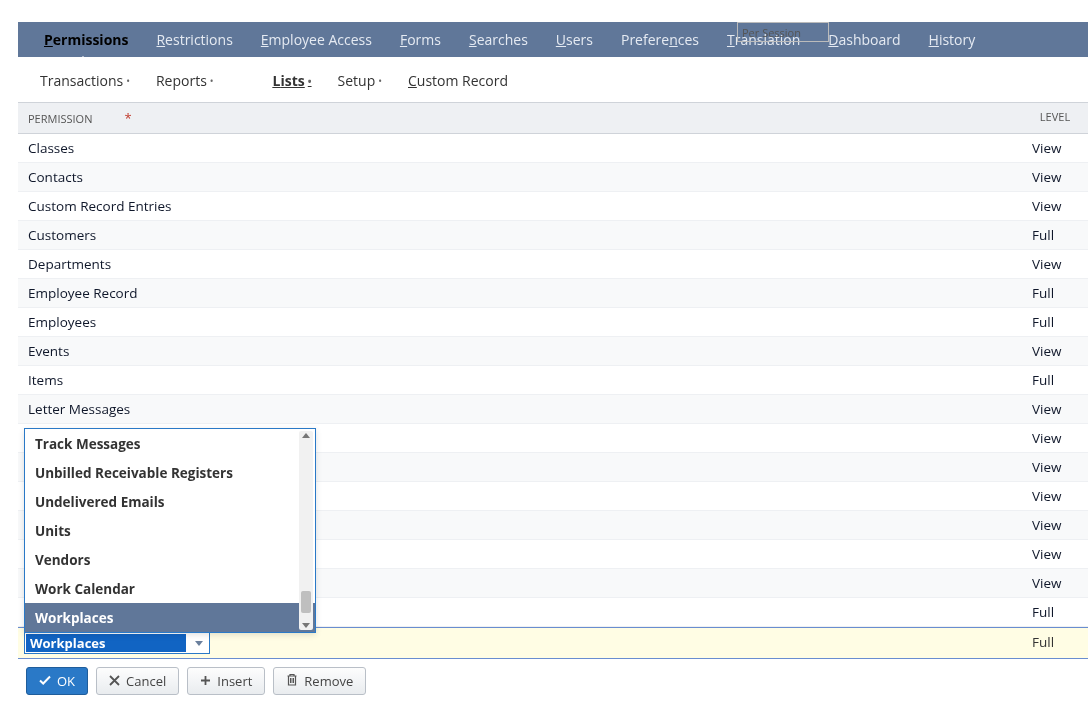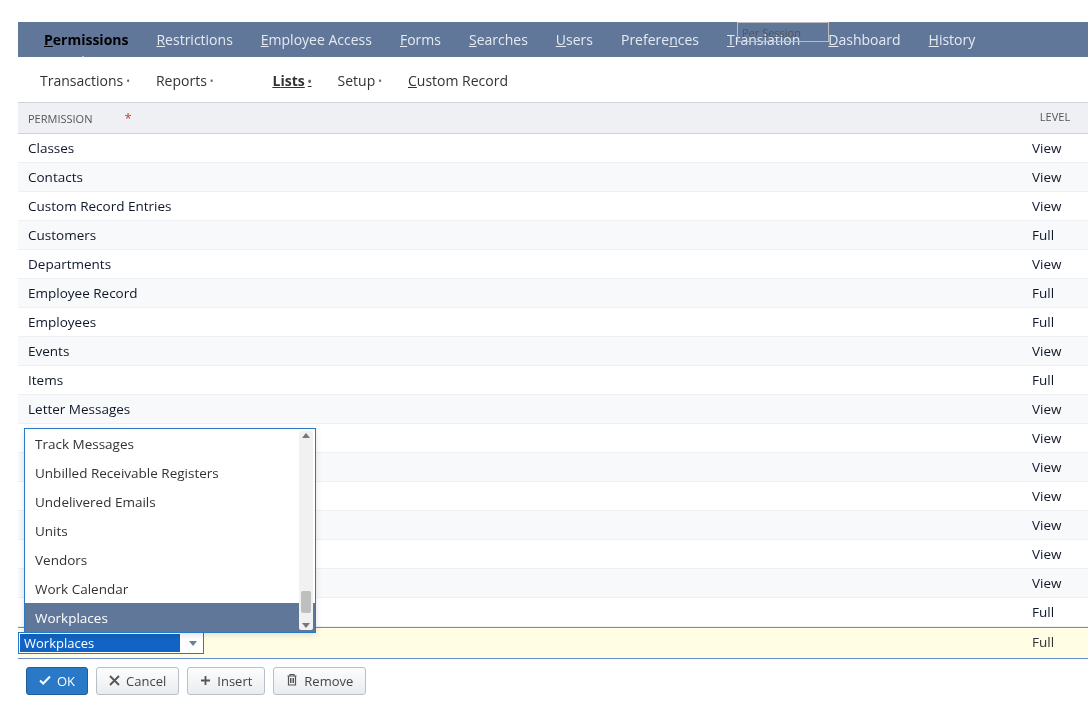--- a/index.html
+++ b/index.html
@@ -116,21 +116,21 @@
   .row .c1 { flex: 1; padding: 5px 10px; }
   .row .c2 { width: 56px; padding: 5px 10px 5px 0; }
   .row.alt { background: #f8f9fa; }
   .editing-row {
     display: flex;
     background: #fffde4;
     border-top: 1px solid #698dd0;
     border-bottom: 1px solid #698dd0;
     font-size: 13.5px;
   }
-  .editing-row .c1 { flex: 1; padding: 4px 0; position: relative; }
+  .editing-row .c1 { flex: 1; padding: 4px 6px; position: relative; font-weight: bold; }
   .editing-row .c2 { width: 56px; padding: 5px 10px 5px 0; }
   .combo {
     width: 186px;
     height: 22px;
     border: 1px solid #2a79c7;
     background: #fff;
     display: flex;
     align-items: center;
     position: relative;
   }

